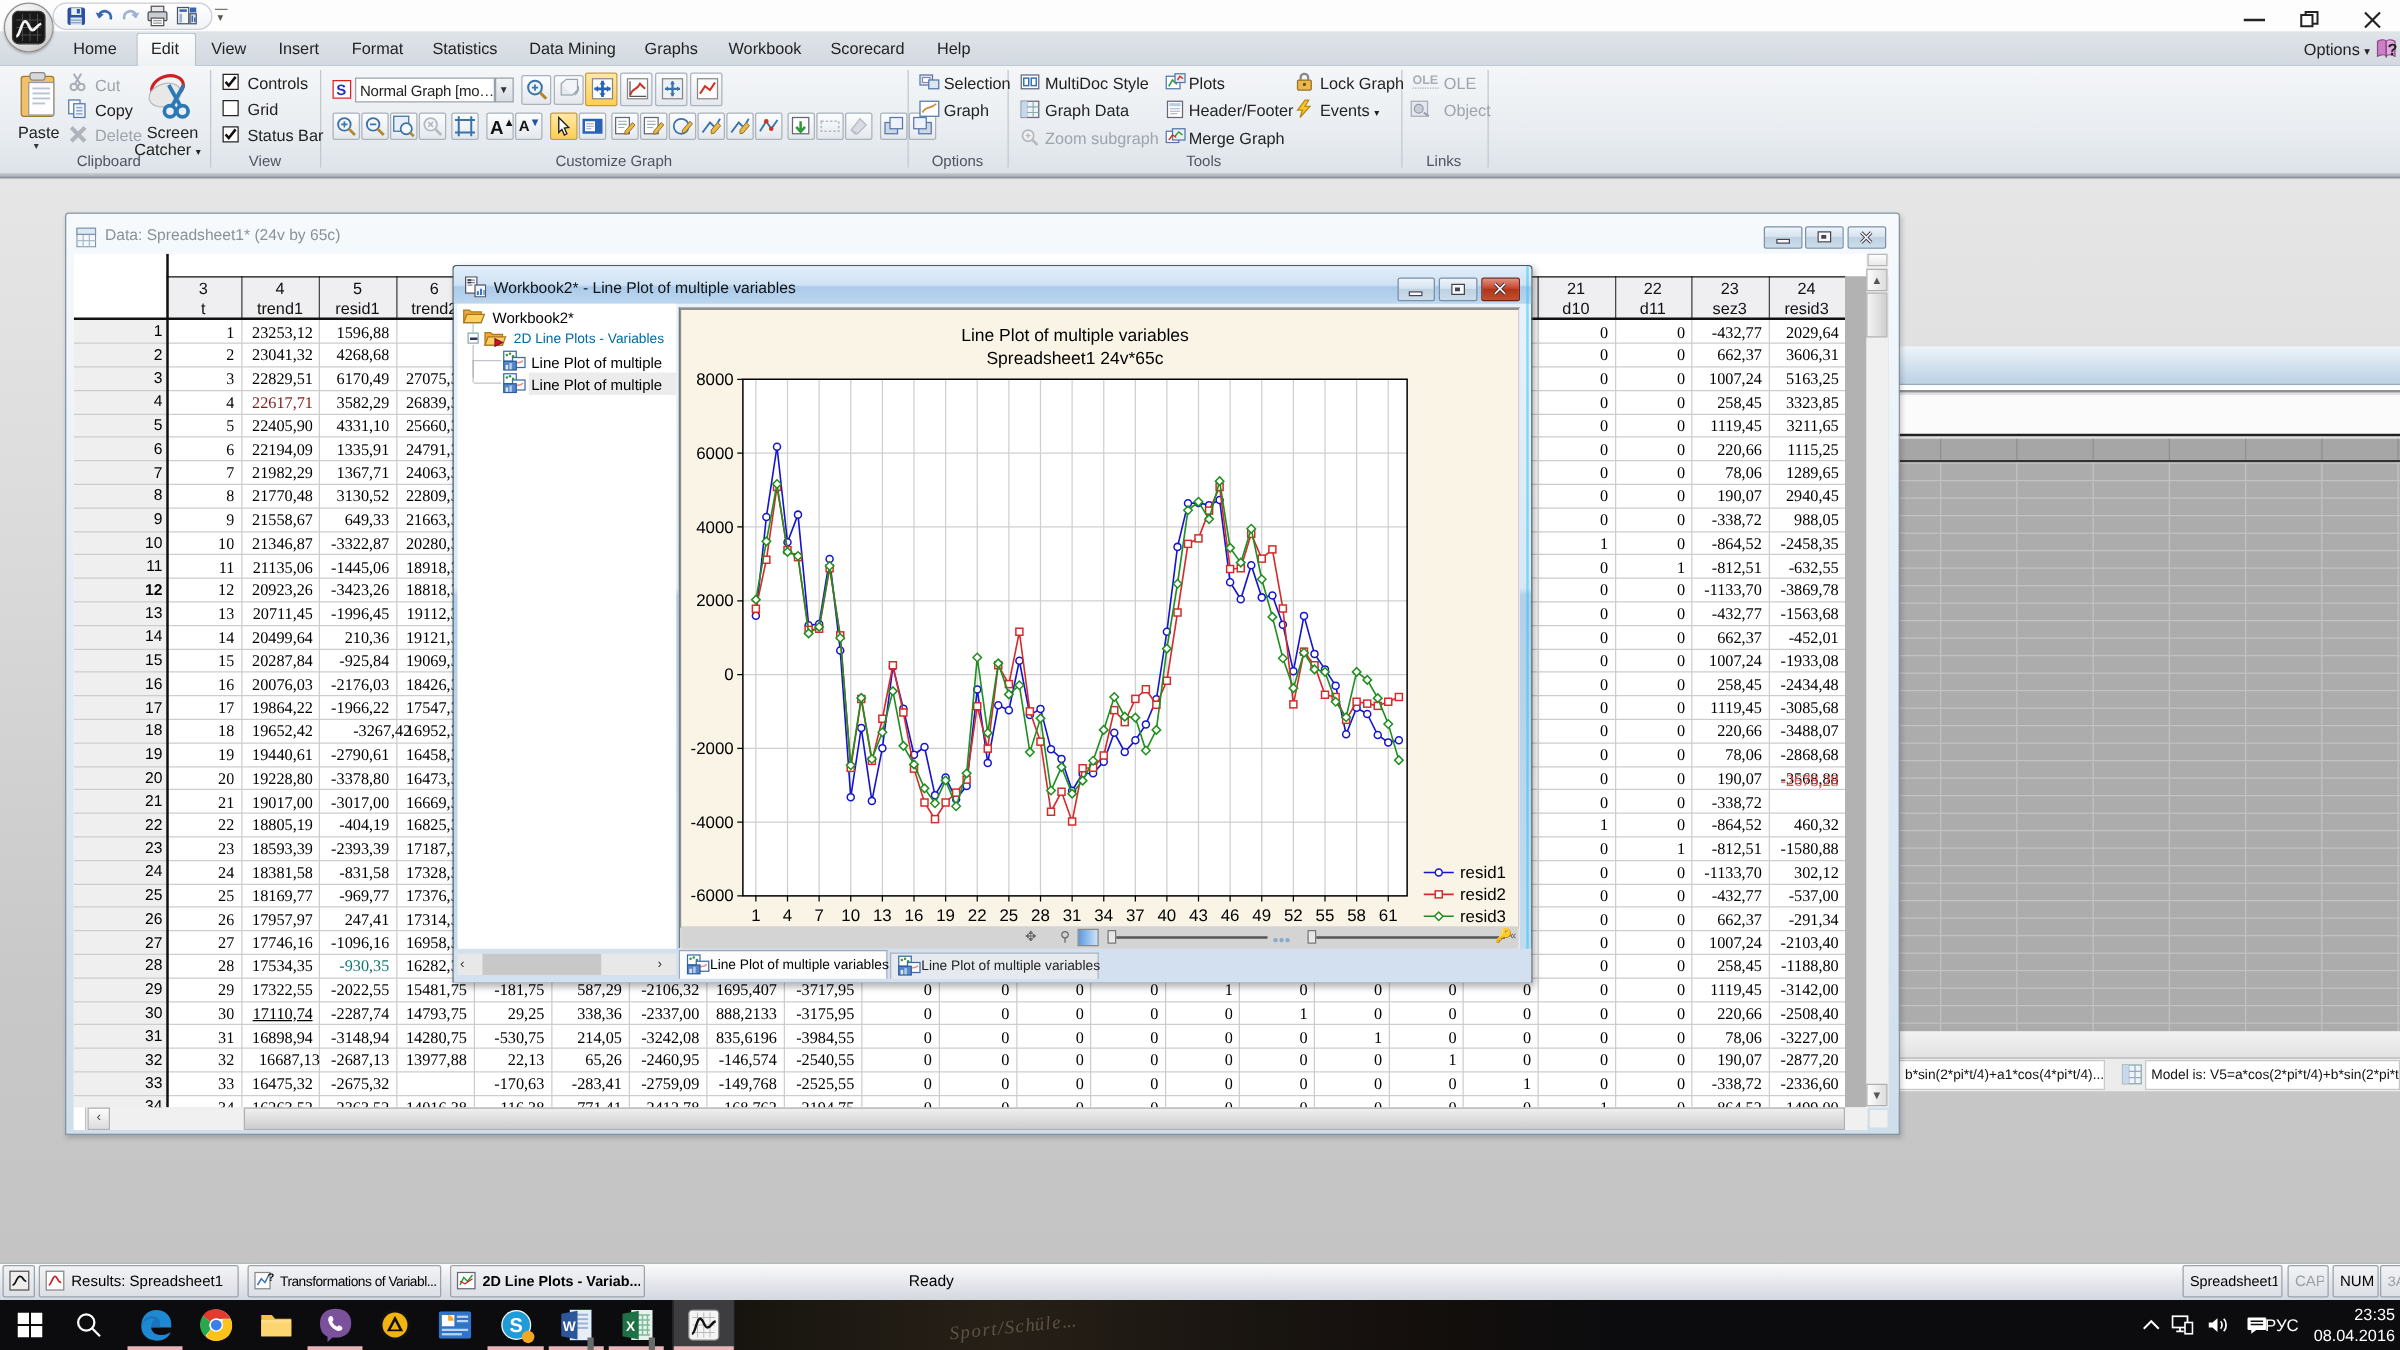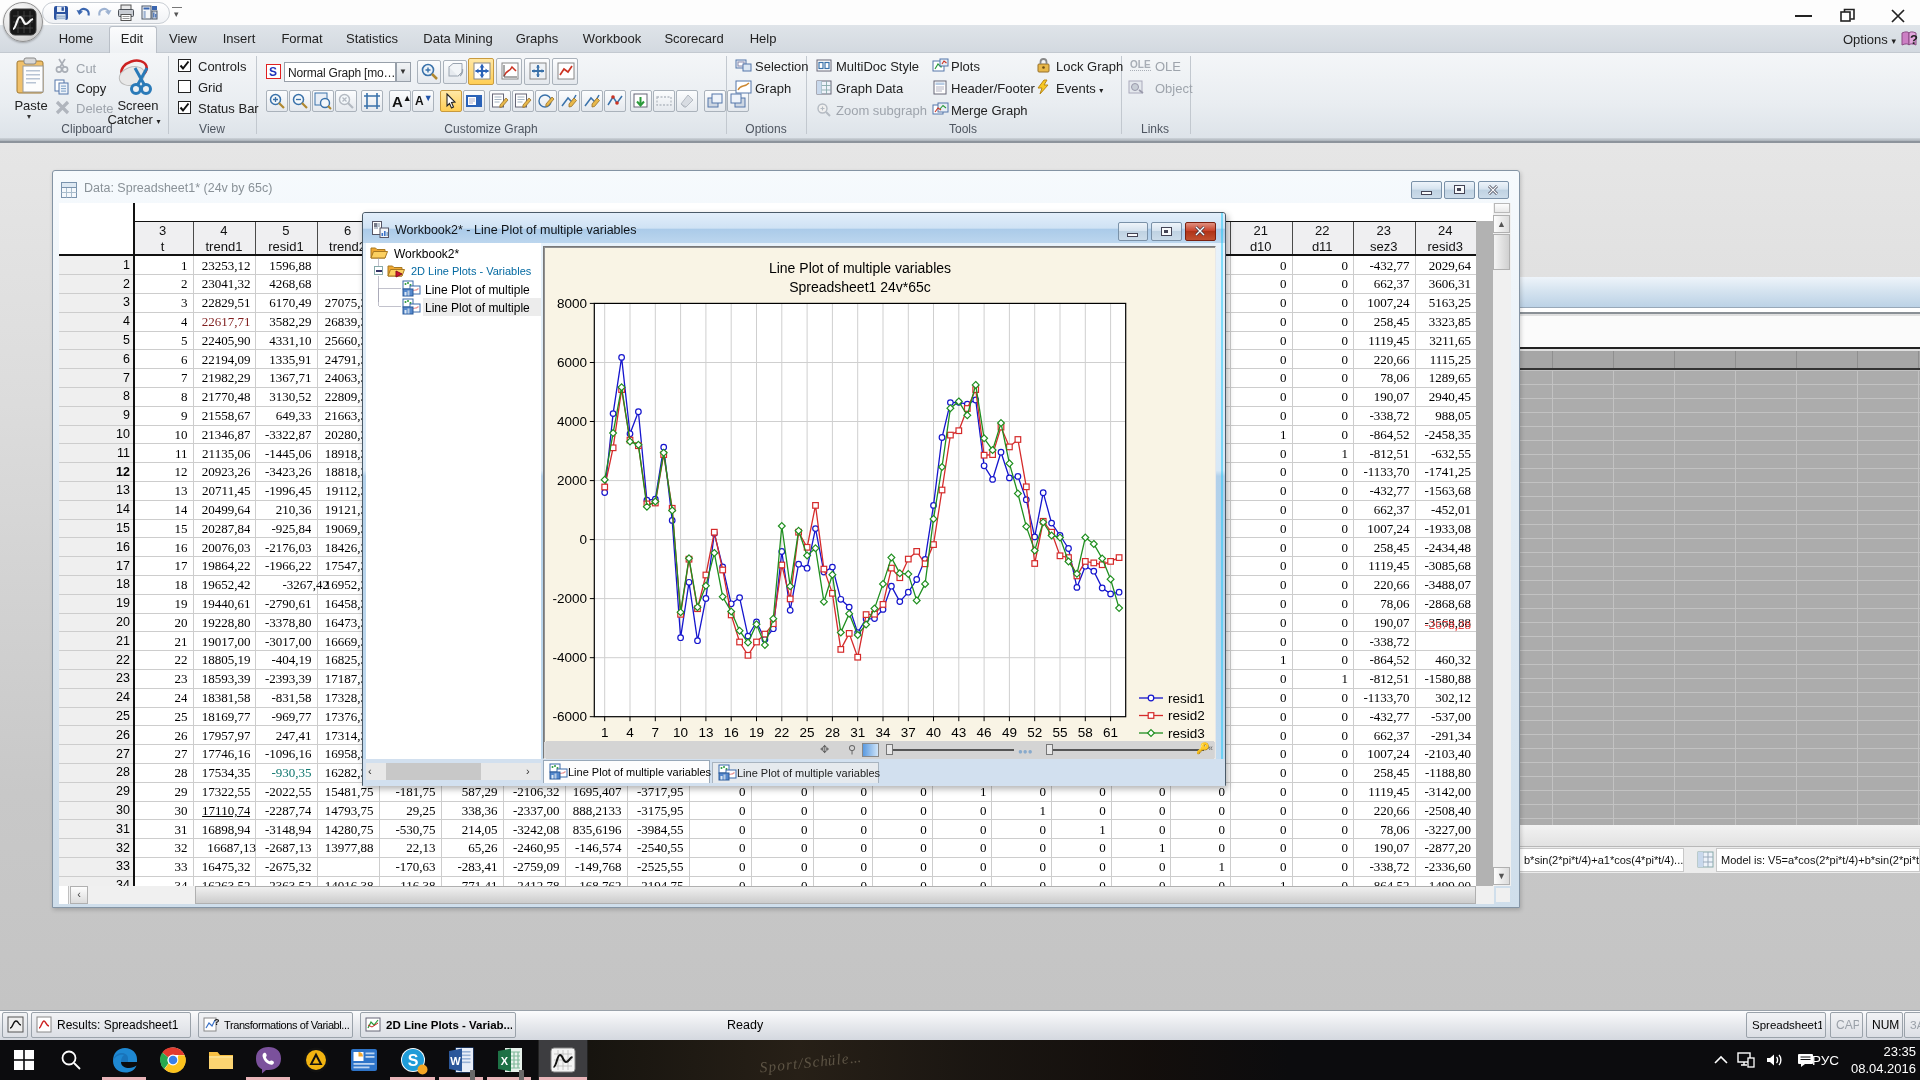--- a/index.html
+++ b/index.html
@@ -666,21 +666,21 @@
     <div class="abs" style="left:1294.0px;top:242.50px;width:56.5px;text-align:right;font:13px 'Liberation Serif', serif;white-space:nowrap;overflow:hidden;color:#000;">-812,51</div>
     <div class="abs" style="left:1355.5px;top:242.50px;width:56.5px;text-align:right;font:13px 'Liberation Serif', serif;white-space:nowrap;overflow:hidden;color:#000;">-632,55</div>
     <div class="abs" style="left:0;top:261.60px;width:71px;text-align:right;font-size:12.5px;font-weight:bold;color:#000;">12</div>
     <div class="abs" style="left:73.8px;top:261.30px;width:54.7px;text-align:right;font:13px 'Liberation Serif', serif;white-space:nowrap;overflow:hidden;color:#000;">12</div>
     <div class="abs" style="left:133.5px;top:261.30px;width:57.9px;text-align:right;font:13px 'Liberation Serif', serif;white-space:nowrap;overflow:hidden;color:#000;">20923,26</div>
     <div class="abs" style="left:196.4px;top:261.30px;width:56.1px;text-align:right;font:13px 'Liberation Serif', serif;white-space:nowrap;overflow:hidden;color:#000;">-3423,26</div>
     <div class="abs" style="left:257.5px;top:261.30px;width:57.0px;text-align:right;font:13px 'Liberation Serif', serif;white-space:nowrap;overflow:hidden;color:#000;">18818,38</div>
     <div class="abs" style="left:1171.0px;top:261.30px;width:56.5px;text-align:right;font:13px 'Liberation Serif', serif;white-space:nowrap;overflow:hidden;color:#000;">0</div>
     <div class="abs" style="left:1232.5px;top:261.30px;width:56.5px;text-align:right;font:13px 'Liberation Serif', serif;white-space:nowrap;overflow:hidden;color:#000;">0</div>
     <div class="abs" style="left:1294.0px;top:261.30px;width:56.5px;text-align:right;font:13px 'Liberation Serif', serif;white-space:nowrap;overflow:hidden;color:#000;">-1133,70</div>
-    <div class="abs" style="left:1355.5px;top:261.30px;width:56.5px;text-align:right;font:13px 'Liberation Serif', serif;white-space:nowrap;overflow:hidden;color:#000;">-1741,25</div>
+    <div class="abs" style="left:1355.5px;top:261.30px;width:56.5px;text-align:right;font:13px 'Liberation Serif', serif;white-space:nowrap;overflow:hidden;color:#000;">-3869,78</div>
     <div class="abs" style="left:0;top:280.40px;width:71px;text-align:right;font-size:12.5px;color:#000;">13</div>
     <div class="abs" style="left:73.8px;top:280.10px;width:54.7px;text-align:right;font:13px 'Liberation Serif', serif;white-space:nowrap;overflow:hidden;color:#000;">13</div>
     <div class="abs" style="left:133.5px;top:280.10px;width:57.9px;text-align:right;font:13px 'Liberation Serif', serif;white-space:nowrap;overflow:hidden;color:#000;">20711,45</div>
     <div class="abs" style="left:196.4px;top:280.10px;width:56.1px;text-align:right;font:13px 'Liberation Serif', serif;white-space:nowrap;overflow:hidden;color:#000;">-1996,45</div>
     <div class="abs" style="left:257.5px;top:280.10px;width:57.0px;text-align:right;font:13px 'Liberation Serif', serif;white-space:nowrap;overflow:hidden;color:#000;">19112,38</div>
     <div class="abs" style="left:1171.0px;top:280.10px;width:56.5px;text-align:right;font:13px 'Liberation Serif', serif;white-space:nowrap;overflow:hidden;color:#000;">0</div>
     <div class="abs" style="left:1232.5px;top:280.10px;width:56.5px;text-align:right;font:13px 'Liberation Serif', serif;white-space:nowrap;overflow:hidden;color:#000;">0</div>
     <div class="abs" style="left:1294.0px;top:280.10px;width:56.5px;text-align:right;font:13px 'Liberation Serif', serif;white-space:nowrap;overflow:hidden;color:#000;">-432,77</div>
     <div class="abs" style="left:1355.5px;top:280.10px;width:56.5px;text-align:right;font:13px 'Liberation Serif', serif;white-space:nowrap;overflow:hidden;color:#000;">-1563,68</div>
     <div class="abs" style="left:0;top:299.20px;width:71px;text-align:right;font-size:12.5px;color:#000;">14</div>

